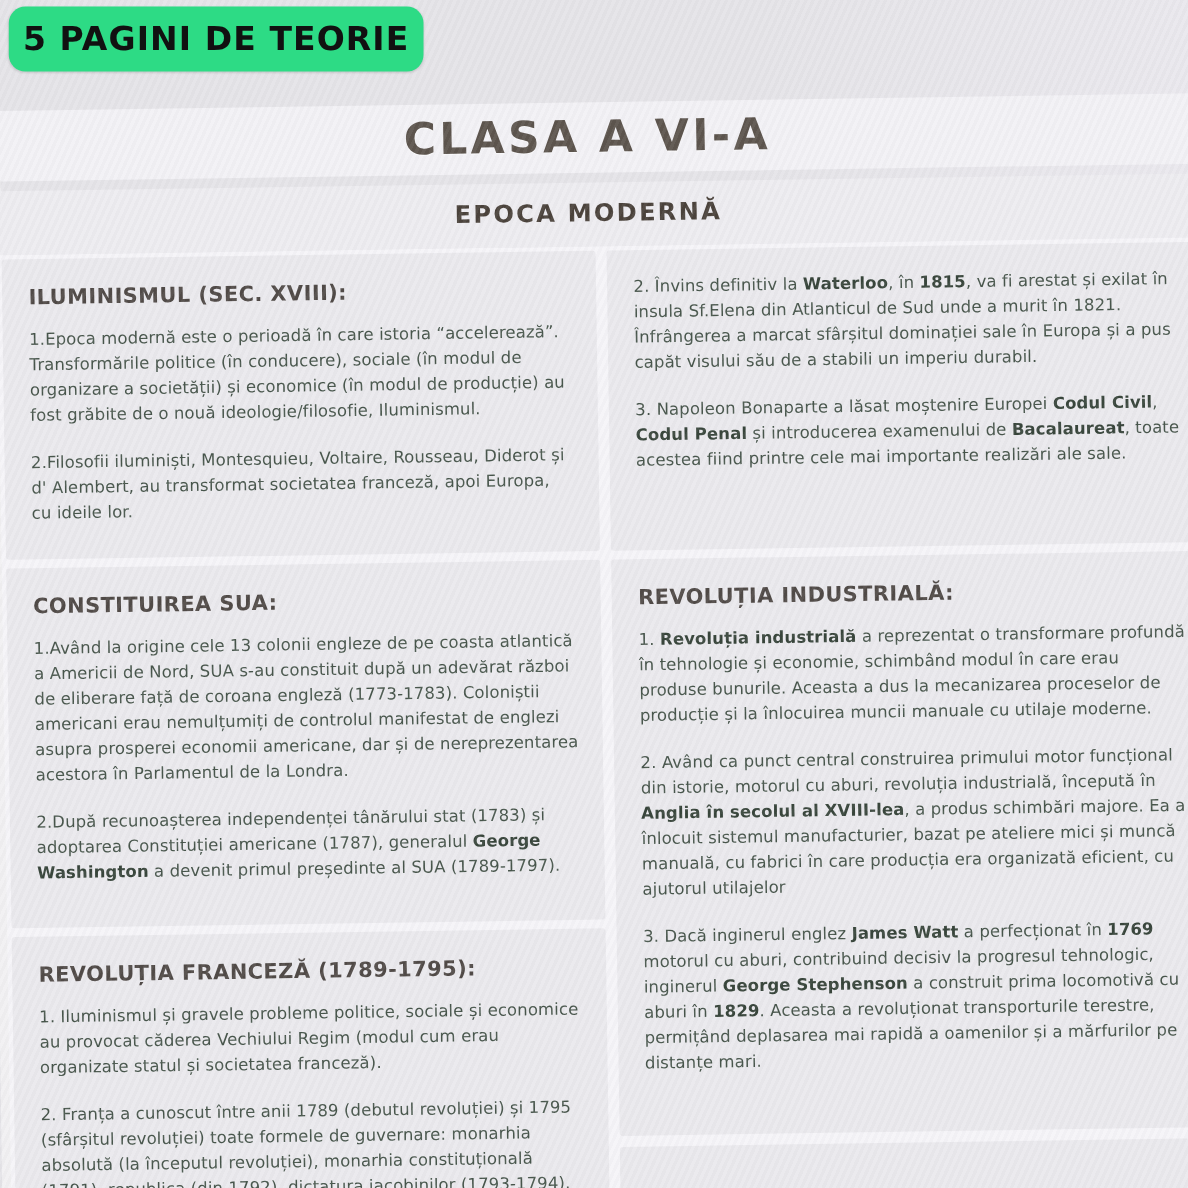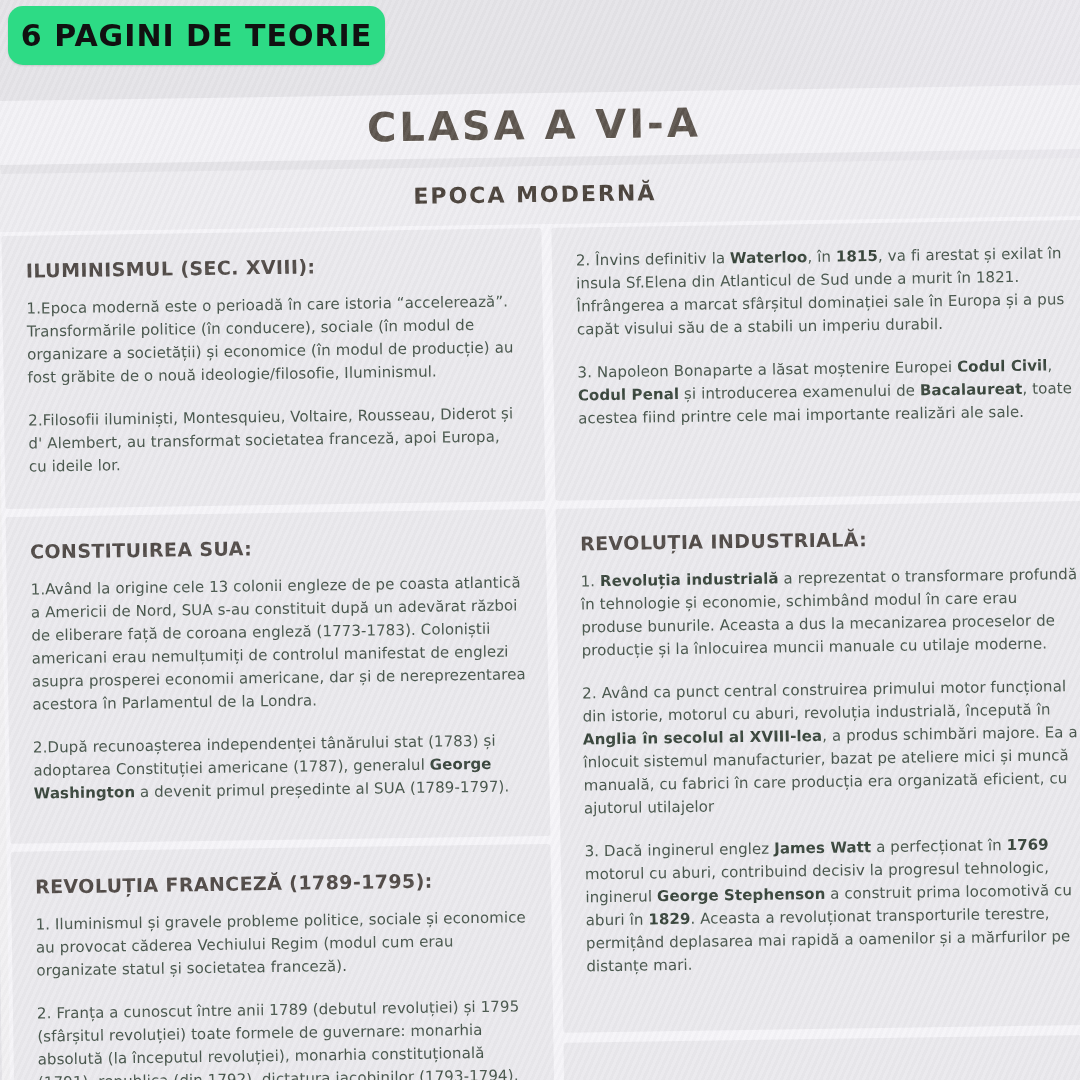--- a/index.html
+++ b/index.html
@@ -91,14 +91,14 @@
     <div class="h">REVOLUȚIA INDUSTRIALĂ:</div>
     <p><span>1. </span><span class="b">Revoluția industrială</span><span> a reprezentat o transformare profundă în tehnologie și economie, schimbând modul în care erau produse bunurile. Aceasta a dus la mecanizarea proceselor de producție și la înlocuirea muncii manuale cu utilaje moderne.</span></p>
     <p><span>2. Având ca punct central construirea primului motor funcțional din istorie, motorul cu aburi, revoluția industrială, începută în </span><span class="b">Anglia în secolul al XVIII-lea</span><span>, a produs schimbări majore. Ea a înlocuit sistemul manufacturier, bazat pe ateliere mici și muncă manuală, cu fabrici în care producția era organizată eficient, cu ajutorul utilajelor</span></p>
     <p><span>3. Dacă inginerul englez </span><span class="b">James Watt</span><span> a perfecționat în </span><span class="b">1769</span><span> motorul cu aburi, contribuind decisiv la progresul tehnologic, inginerul </span><span class="b">George Stephenson</span><span> a construit prima locomotivă cu aburi în </span><span class="b">1829</span><span>. Aceasta a revoluționat transporturile terestre, permițând deplasarea mai rapidă a oamenilor și a mărfurilor pe distanțe mari.</span></p>
   </div>
 
   <div class="box" id="rightC"></div>
 </div>
 
 <div class="badge">
-  <span>6 PAGINI DE TEORIE</span>
+  <span>5 PAGINI DE TEORIE</span>
 </div>
 
 </body></html>

